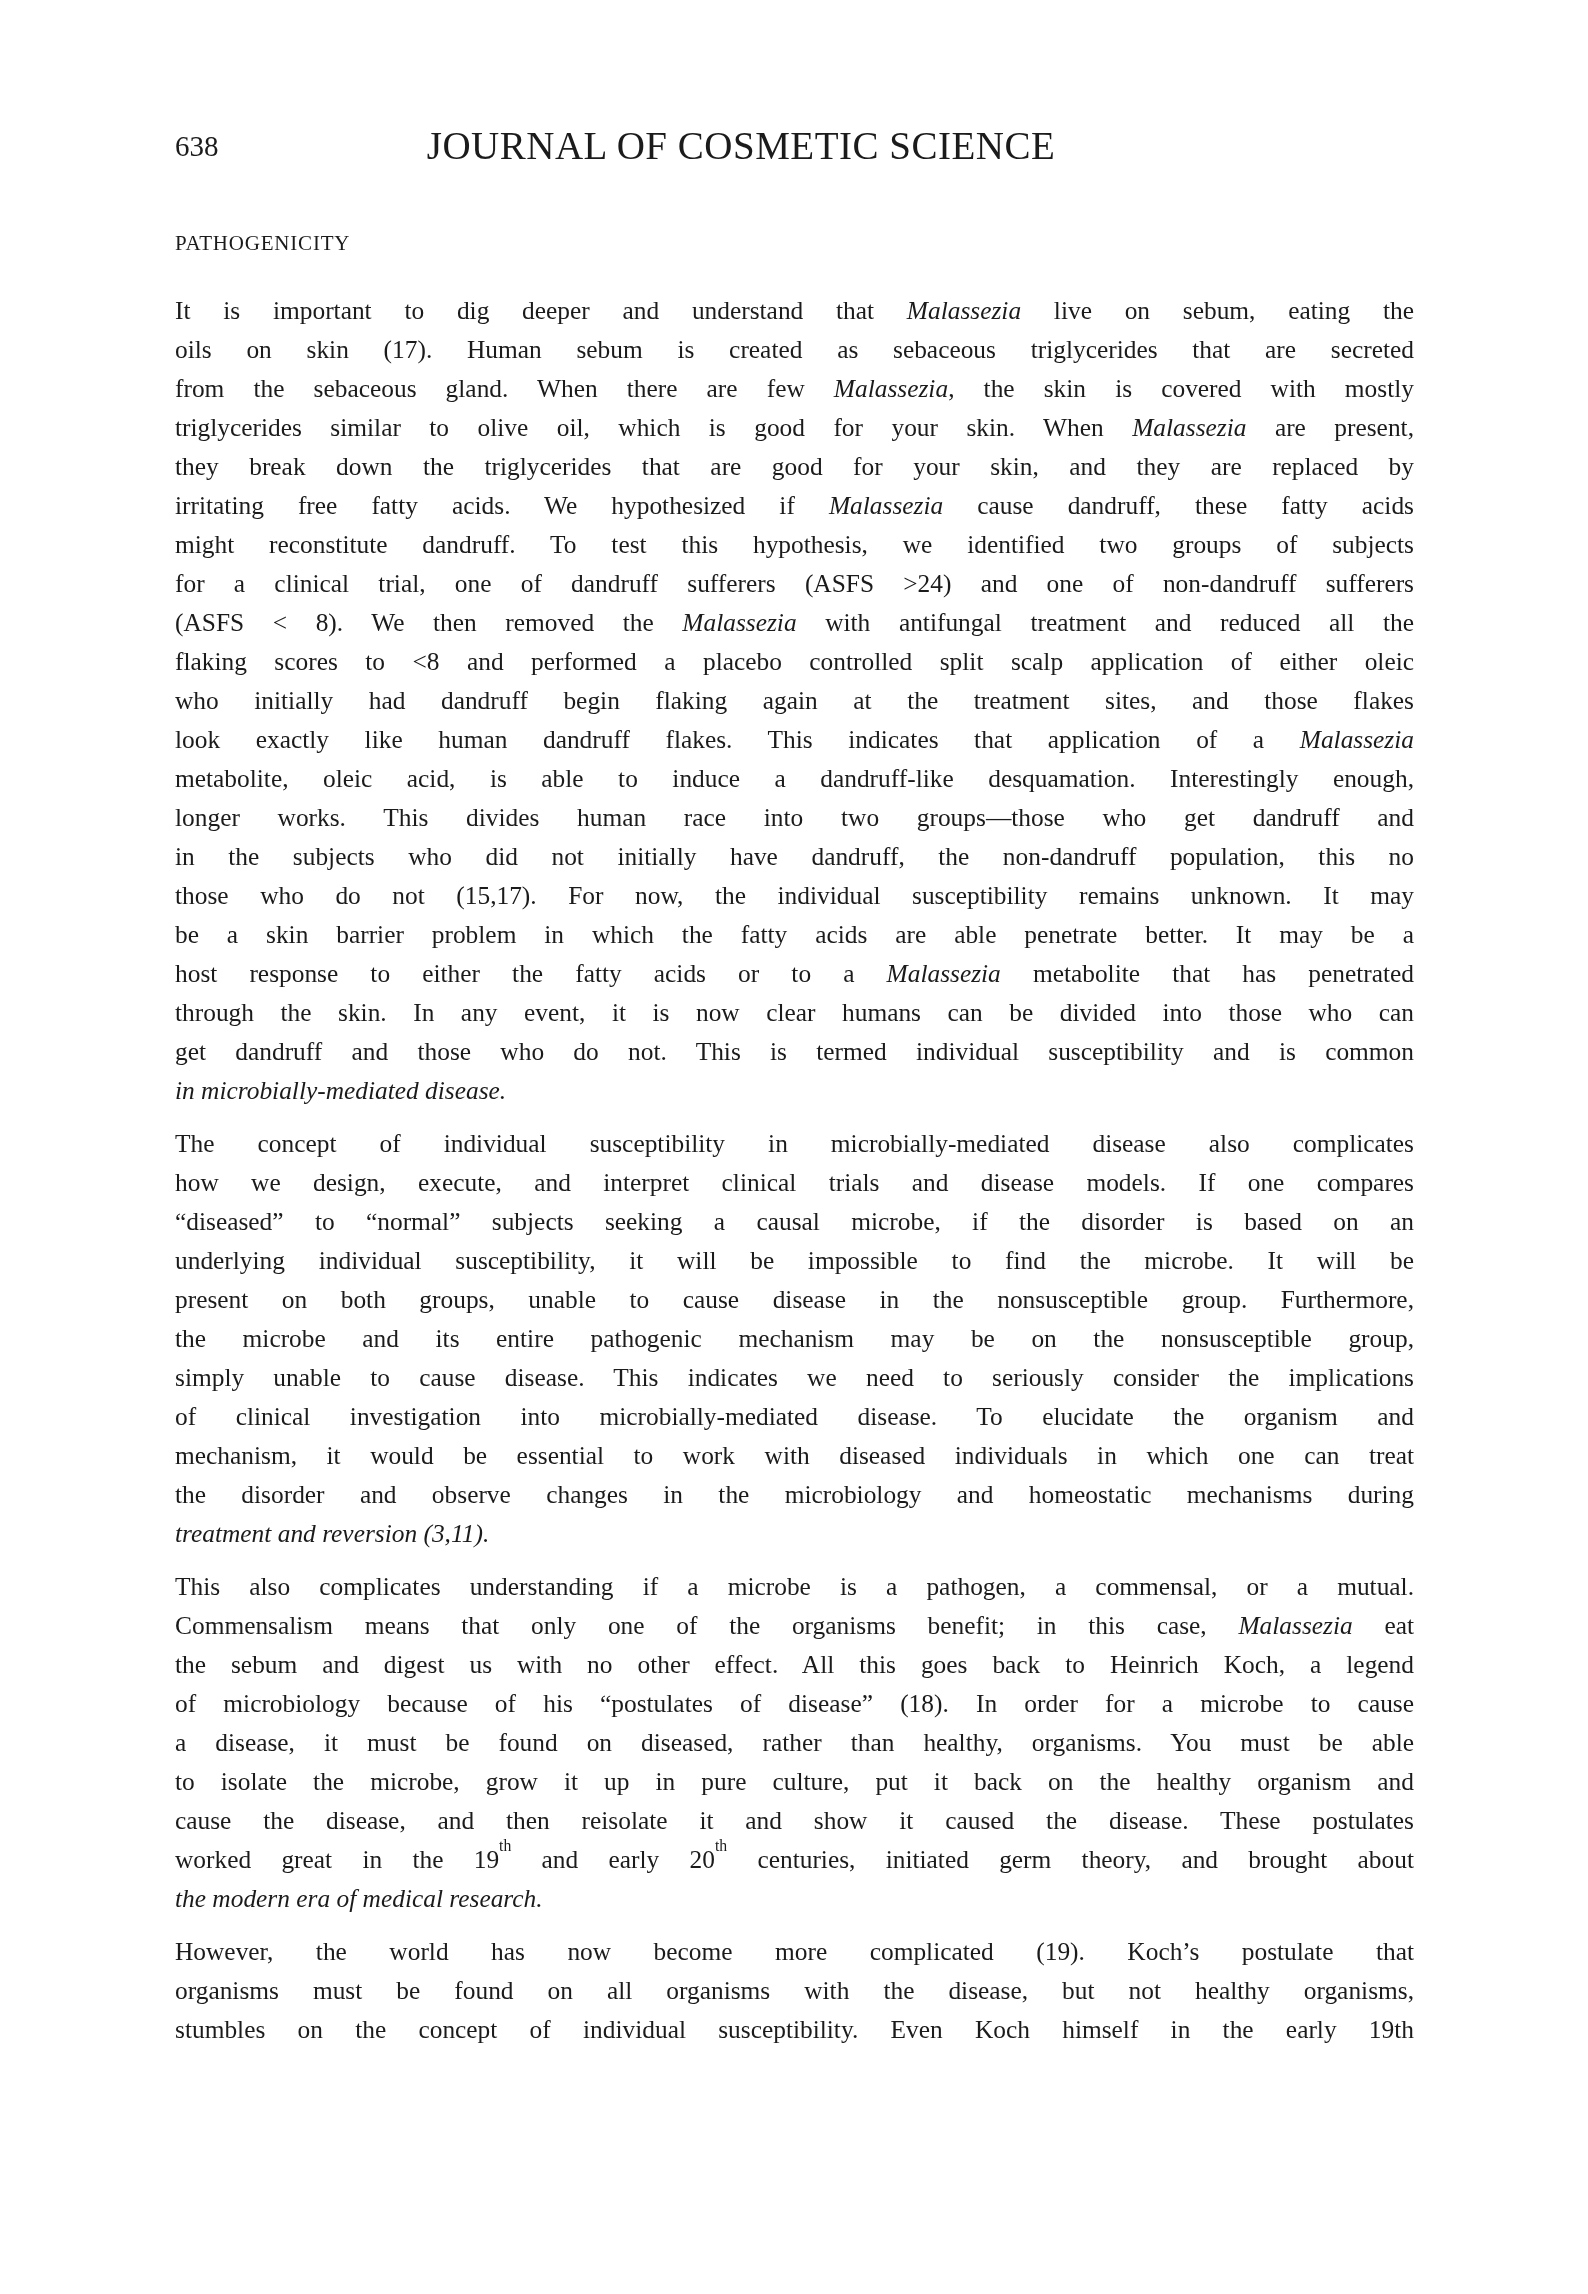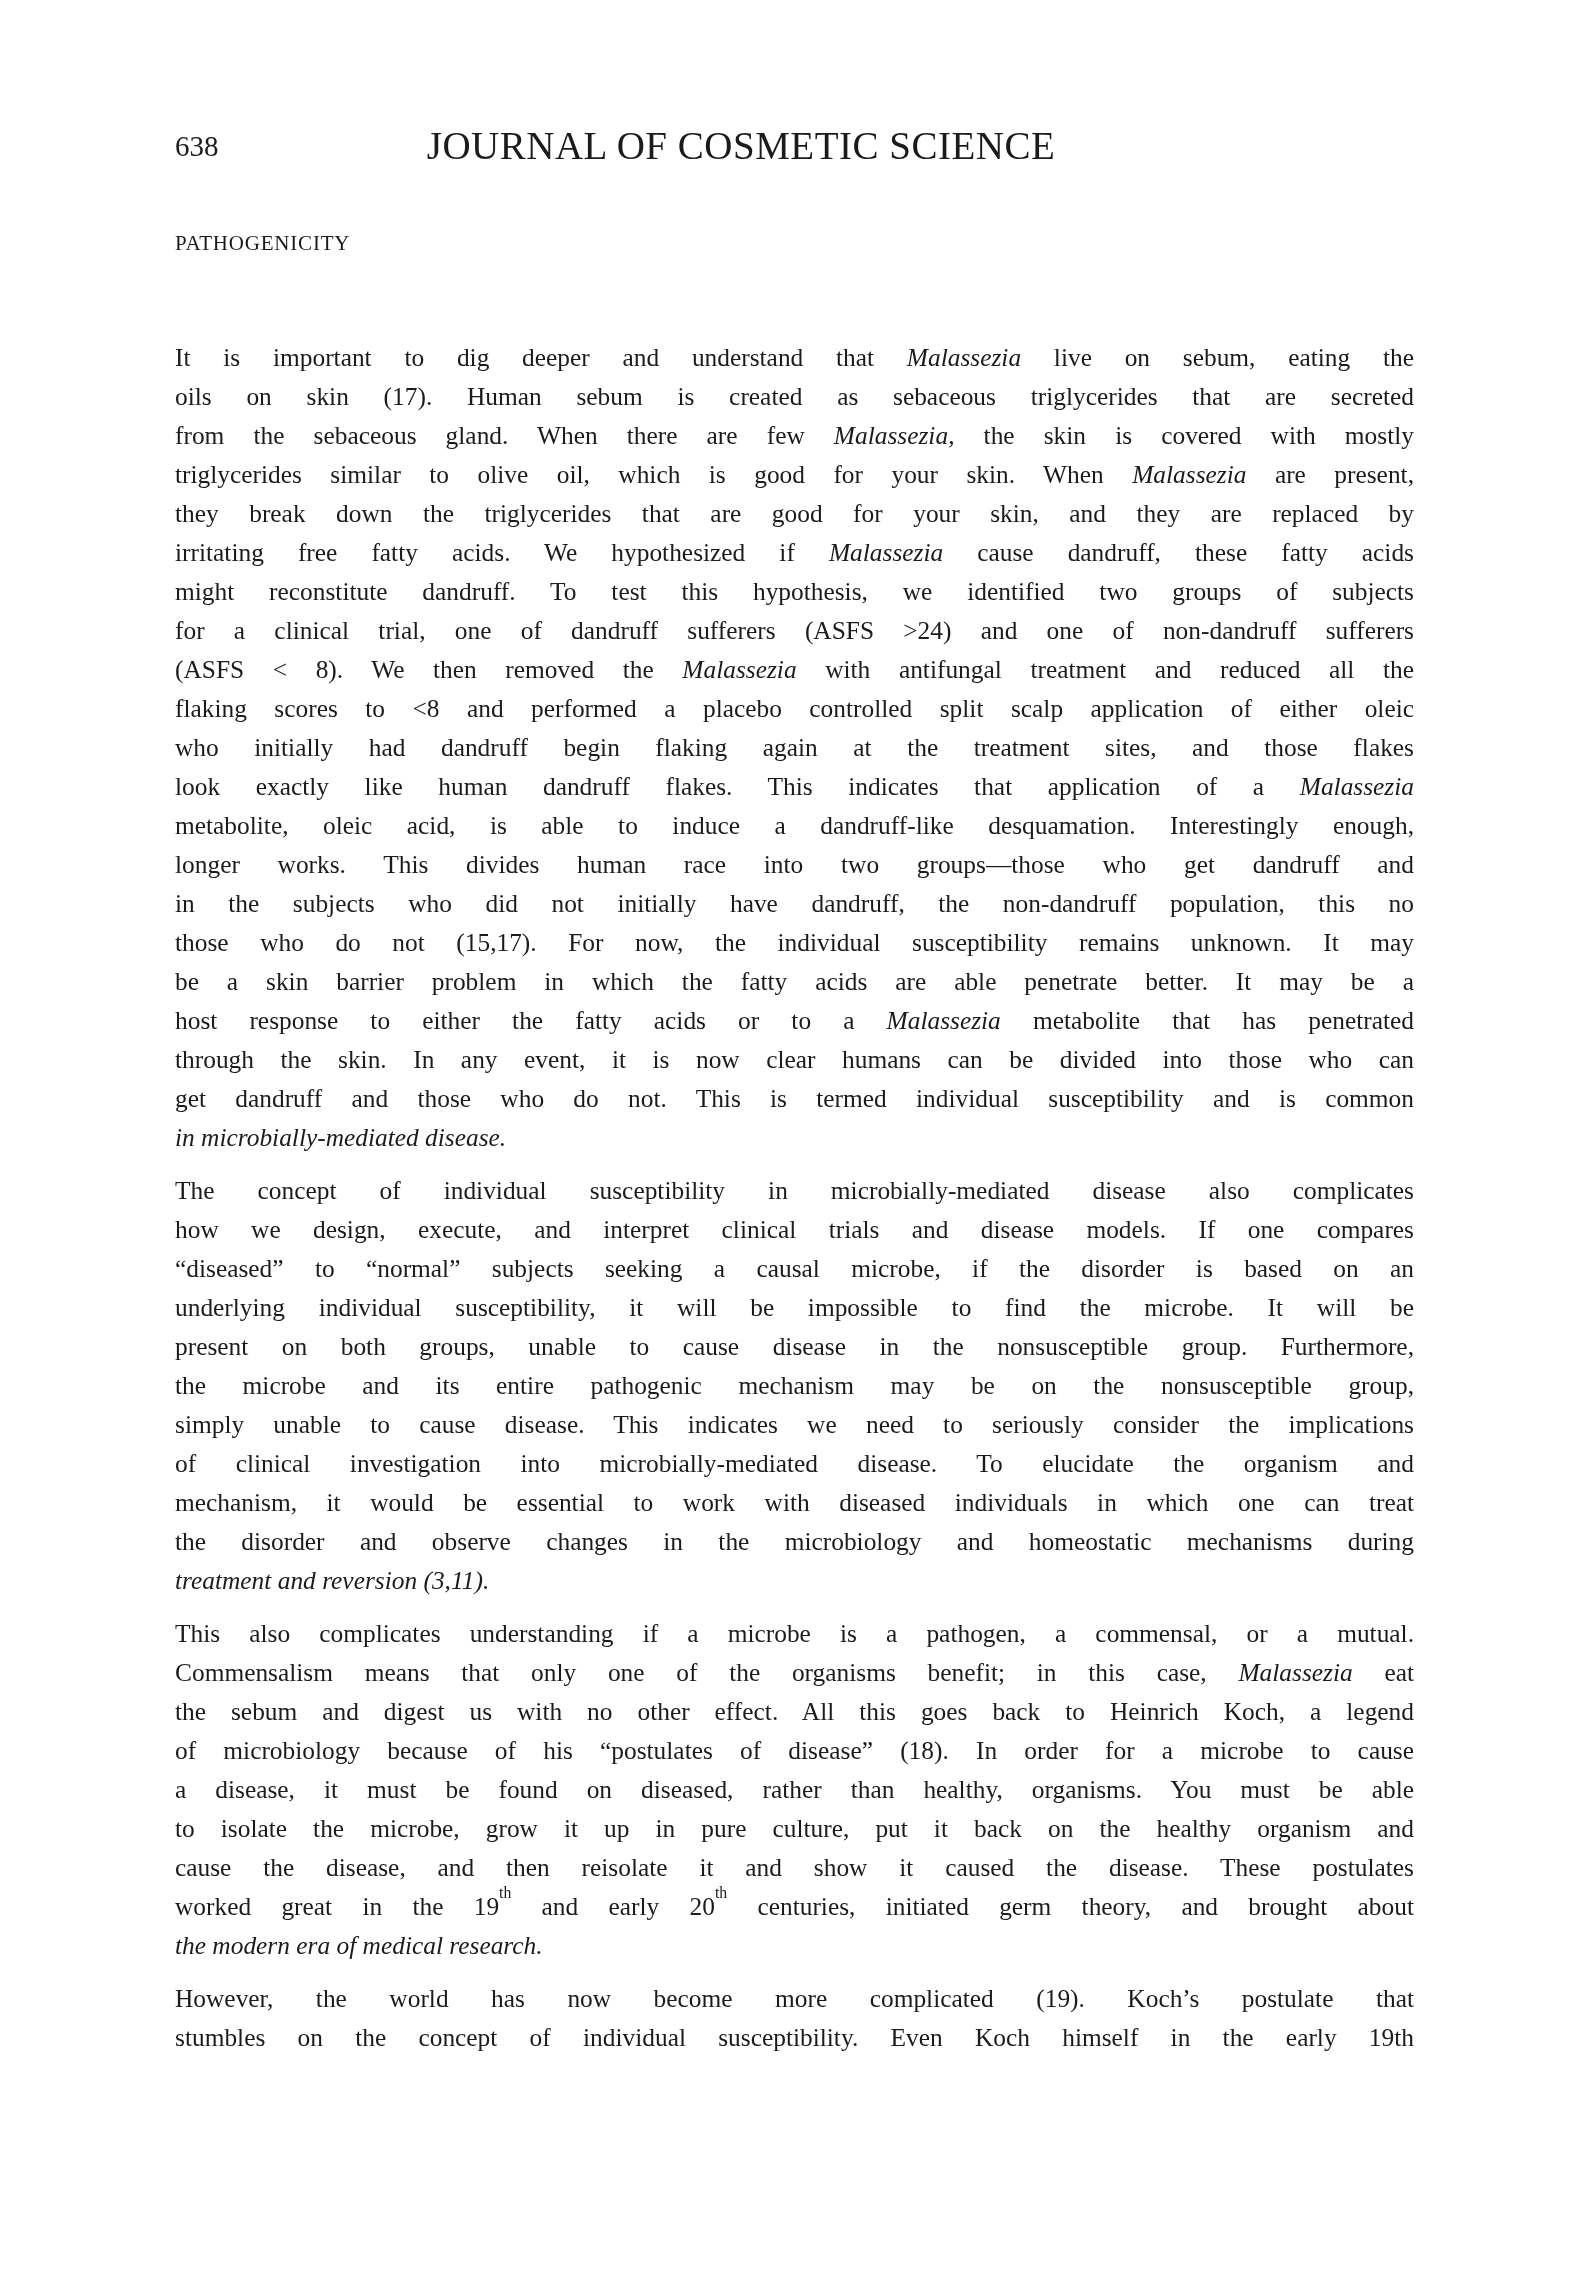--- a/index.html
+++ b/index.html
@@ -39,21 +39,20 @@
     top: 232px;
     font-size: 21px;
     line-height: 22.6px;
     letter-spacing: 0.8px;
   }
   .article {
     position: absolute;
     left: 175px;
     top: 291px;
     width: 1239px;
-    margin-top: 47px;
   }
   .para + .para { margin-top: 14px; }
   .ln {
     font-size: 25.4px;
     line-height: 39px;
     text-align: justify;
     text-align-last: justify;
     text-justify: inter-word;
     white-space: normal;
   }
@@ -118,17 +117,18 @@
         <div class="ln">the sebum and digest us with no other effect. All this goes back to Heinrich Koch, a legend</div>
         <div class="ln">of microbiology because of his “postulates of disease” (18). In order for a microbe to cause</div>
         <div class="ln">a disease, it must be found on diseased, rather than healthy, organisms. You must be able</div>
         <div class="ln">to isolate the microbe, grow it up in pure culture, put it back on the healthy organism and</div>
         <div class="ln">cause the disease, and then reisolate it and show it caused the disease. These postulates</div>
         <div class="ln">worked great in the 19<sup>th</sup> and early 20<sup>th</sup> centuries, initiated germ theory, and brought about</div>
         <div class="ln last">the modern era of medical research.</div>
       </div>
       <div class="para">
         <div class="ln">However, the world has now become more complicated (19). Koch’s postulate that</div>
+        <div class="ln">organisms must be found on all organisms with the disease, but not healthy organisms,</div>
         <div class="ln">stumbles on the concept of individual susceptibility. Even Koch himself in the early 19th</div>
       </div>
     </div>
 </div>
 
 
 </body></html>

